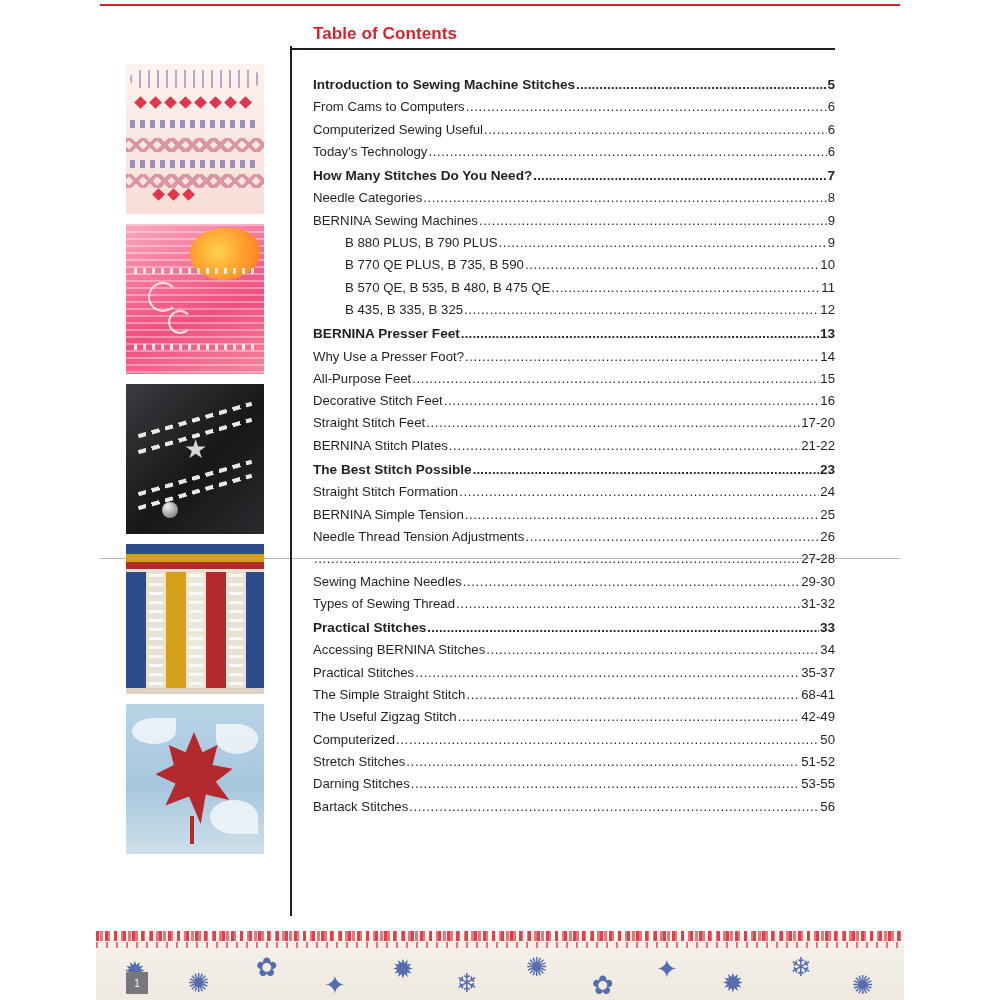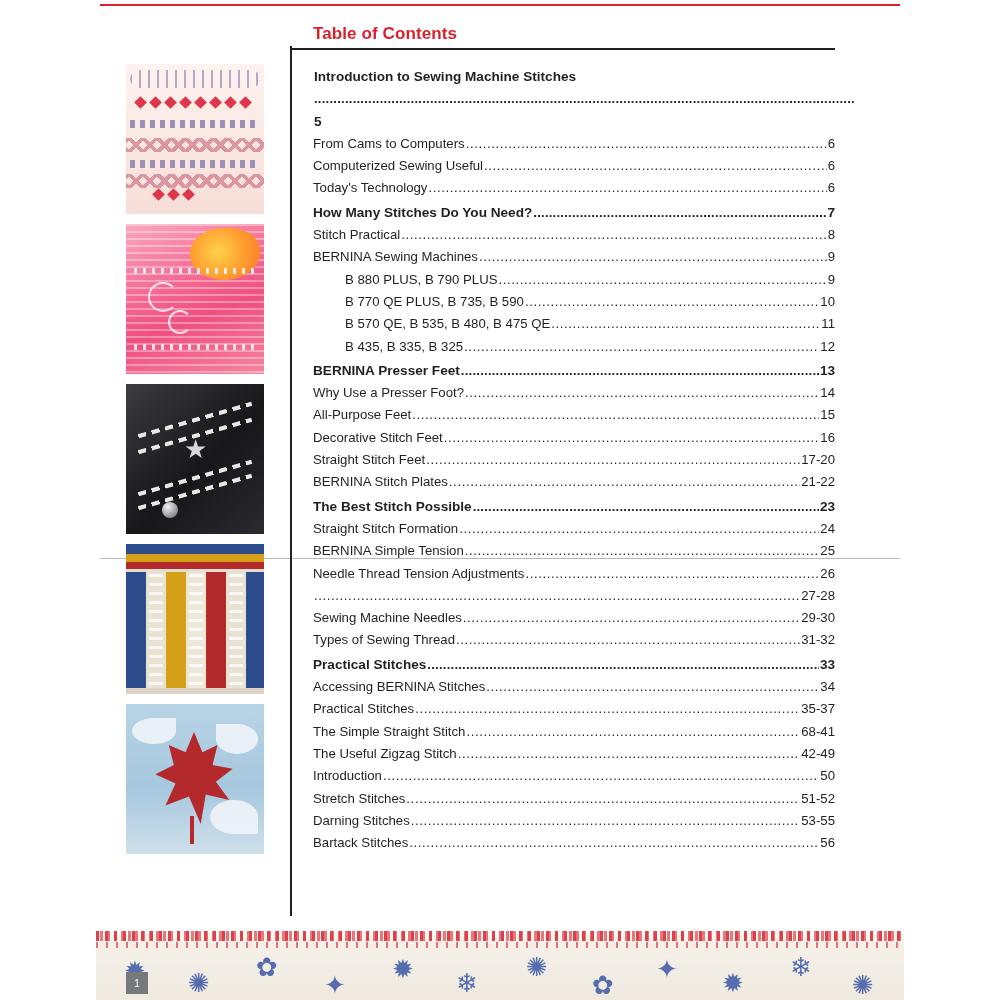--- a/index.html
+++ b/index.html
@@ -197,21 +197,21 @@
     letter-spacing: 0.6px;
   }
   .row .pg { flex: 0 0 auto; text-align: right; }
 
   .row.head {
     font-weight: bold;
     font-size: 13.6px;
     margin-top: 2px;
   }
   .row.head .dots { letter-spacing: 0.2px; }
-  .row.first-head { margin-top: 4px; flex-direction: column; }
+  .row.first-head { margin-top: 12px; }
   .row.sub { padding-left: 32px; }
 
   
   .bottom-band {
     position: absolute;
     left: 96px;
     top: 928px;
     width: 808px;
     height: 72px;
     overflow: hidden;
@@ -355,21 +355,21 @@
         <span class="label">Today's Technology</span>
         <span class="dots">............................................................................................................................................</span>
         <span class="pg">6</span>
       </div>
       <div class="row head">
         <span class="label">How Many Stitches Do You Need?</span>
         <span class="dots">............................................................................................................................................</span>
         <span class="pg">7</span>
       </div>
       <div class="row">
-        <span class="label">Stitch Practical</span>
+        <span class="label">Needle Categories</span>
         <span class="dots">............................................................................................................................................</span>
         <span class="pg">8</span>
       </div>
       <div class="row">
         <span class="label">BERNINA Sewing Machines</span>
         <span class="dots">............................................................................................................................................</span>
         <span class="pg">9</span>
       </div>
       <div class="row sub">
         <span class="label">B 880 PLUS, B 790 PLUS</span>
@@ -474,21 +474,21 @@
         <span class="label">The Simple Straight Stitch</span>
         <span class="dots">............................................................................................................................................</span>
         <span class="pg">68-41</span>
       </div>
       <div class="row">
         <span class="label">The Useful Zigzag Stitch</span>
         <span class="dots">............................................................................................................................................</span>
         <span class="pg">42-49</span>
       </div>
       <div class="row">
-        <span class="label">Introduction</span>
+        <span class="label">Computerized</span>
         <span class="dots">............................................................................................................................................</span>
         <span class="pg">50</span>
       </div>
       <div class="row">
         <span class="label">Stretch Stitches</span>
         <span class="dots">............................................................................................................................................</span>
         <span class="pg">51-52</span>
       </div>
       <div class="row">
         <span class="label">Darning Stitches</span>

